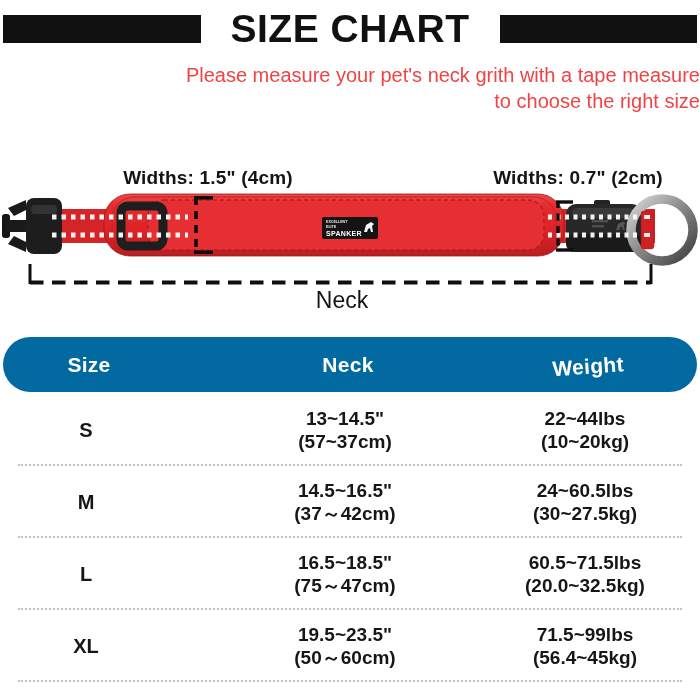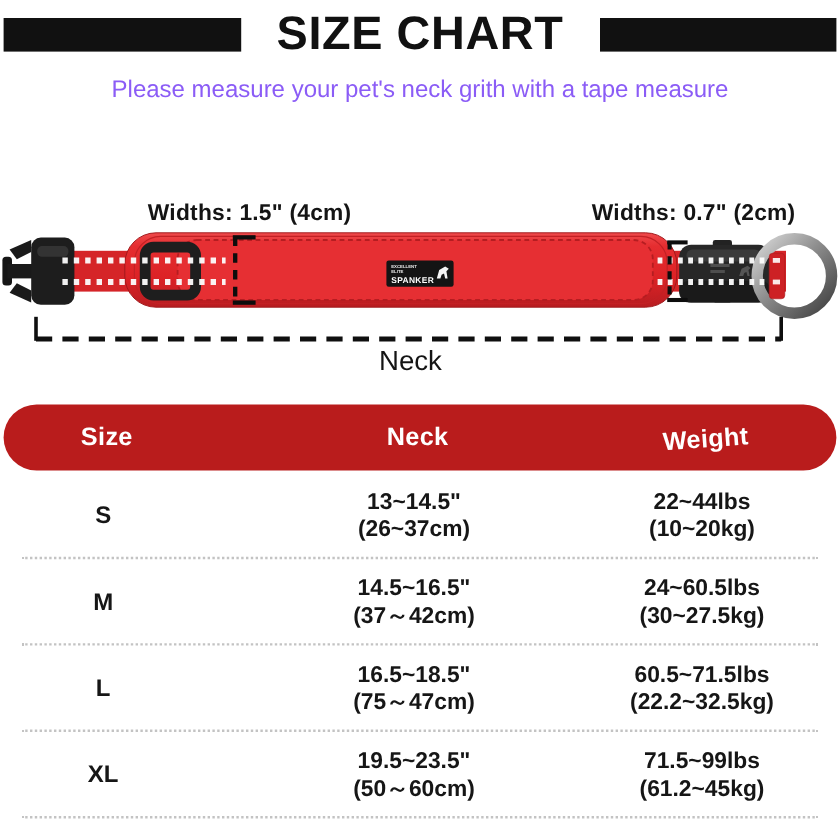--- a/index.html
+++ b/index.html
@@ -5,30 +5,30 @@
   html,body{margin:0;padding:0;background:#fff;}
   .canvas{
     position:relative;width:700px;height:700px;background:#ffffff;overflow:hidden;
     font-family:"Liberation Sans", sans-serif;color:#161616;
   }
   
   .header{position:absolute;top:12px;left:0;right:0;height:34px;display:flex;align-items:center;padding:0 3px;box-sizing:border-box;}
   .bar{height:28px;flex:1;background:#111111;}
   .title{margin:0 30px;font-size:39px;line-height:34px;font-weight:bold;letter-spacing:.5px;color:#111111;white-space:nowrap;}
   
-  .subtitle{position:absolute;top:62px;left:0;right:0;text-align:center;font-size:20px;line-height:26px;color:#8b5cf6;}
+  .subtitle{position:absolute;top:62px;left:0;right:0;text-align:right;font-size:20px;line-height:26px;color:#ef4444;}
   
   .width-label{position:absolute;top:167px;width:244px;text-align:center;font-size:19px;font-weight:bold;color:#141414;letter-spacing:.2px;white-space:nowrap;}
   .width-label.left{left:86px;}
   .width-label.right{left:456px;}
   .collar-svg{position:absolute;top:150px;left:0;width:700px;height:170px;}
   .neck-label{position:absolute;top:287px;left:0;width:684px;text-align:center;font-size:23px;color:#141414;}
   
   .thead{
-    position:absolute;top:337px;left:3px;right:3px;height:55px;background:#b91c1c;border-radius:28px;
+    position:absolute;top:337px;left:3px;right:3px;height:55px;background:#0369a1;border-radius:28px;
     display:grid;grid-template-columns:172px 346px 182px;align-items:center;color:#ffffff;
   }
   .th{text-align:center;font-size:21px;font-weight:bold;letter-spacing:.3px;}
   .th-weight{padding-right:48px;transform:rotate(-4deg);}
   .rows{position:absolute;top:394px;left:0;right:0;}
   .row{
     position:relative;height:72px;display:grid;grid-template-columns:172px 346px 182px;align-items:center;
   }
   .cell{text-align:center;font-size:19px;font-weight:bold;line-height:23px;color:#161616;}
   .cell.size{font-size:20px;}
@@ -41,20 +41,21 @@
 <div class="canvas">
 
   <div class="header">
     <div class="bar"></div>
     <h1 class="title">SIZE CHART</h1>
     <div class="bar"></div>
   </div>
 
   <div class="subtitle">
     <div>Please measure your pet's neck grith with a tape measure</div>
+    <div>to choose the right size</div>
   </div>
 
   <div class="width-label left">Widths: 1.5" (4cm)</div>
   <div class="width-label right">Widths: 0.7" (2cm)</div>
 
   <svg class="collar-svg" viewBox="0 0 700 170">
     <defs>
       <linearGradient id="padGrad" x1="0" y1="0" x2="0" y2="1">
         <stop offset="0%" stop-color="#ef4a4c"></stop>
         <stop offset="18%" stop-color="#e52d30"></stop>
@@ -145,21 +146,21 @@
     <div class="th th-neck">Neck</div>
     <div class="th th-weight">Weight</div>
   </div>
 
   <div class="rows">
 
     <div class="row">
       <div class="cell size">S</div>
       <div class="cell neck">
         <div>13~14.5"</div>
-        <div>(26~37cm)</div>
+        <div>(57~37cm)</div>
       </div>
       <div class="cell weight">
         <div>22~44lbs</div>
         <div>(10~20kg)</div>
       </div>
       <div class="divider"></div>
     </div>
 
     <div class="row">
       <div class="cell size">M</div>
@@ -175,32 +176,32 @@
     </div>
 
     <div class="row">
       <div class="cell size">L</div>
       <div class="cell neck">
         <div>16.5~18.5"</div>
         <div>(75～47cm)</div>
       </div>
       <div class="cell weight">
         <div>60.5~71.5lbs</div>
-        <div>(22.2~32.5kg)</div>
+        <div>(20.0~32.5kg)</div>
       </div>
       <div class="divider"></div>
     </div>
 
     <div class="row">
       <div class="cell size">XL</div>
       <div class="cell neck">
         <div>19.5~23.5"</div>
         <div>(50～60cm)</div>
       </div>
       <div class="cell weight">
         <div>71.5~99lbs</div>
-        <div>(61.2~45kg)</div>
+        <div>(56.4~45kg)</div>
       </div>
       <div class="divider"></div>
     </div>
 
   </div>
 </div>
 
 </body></html>

